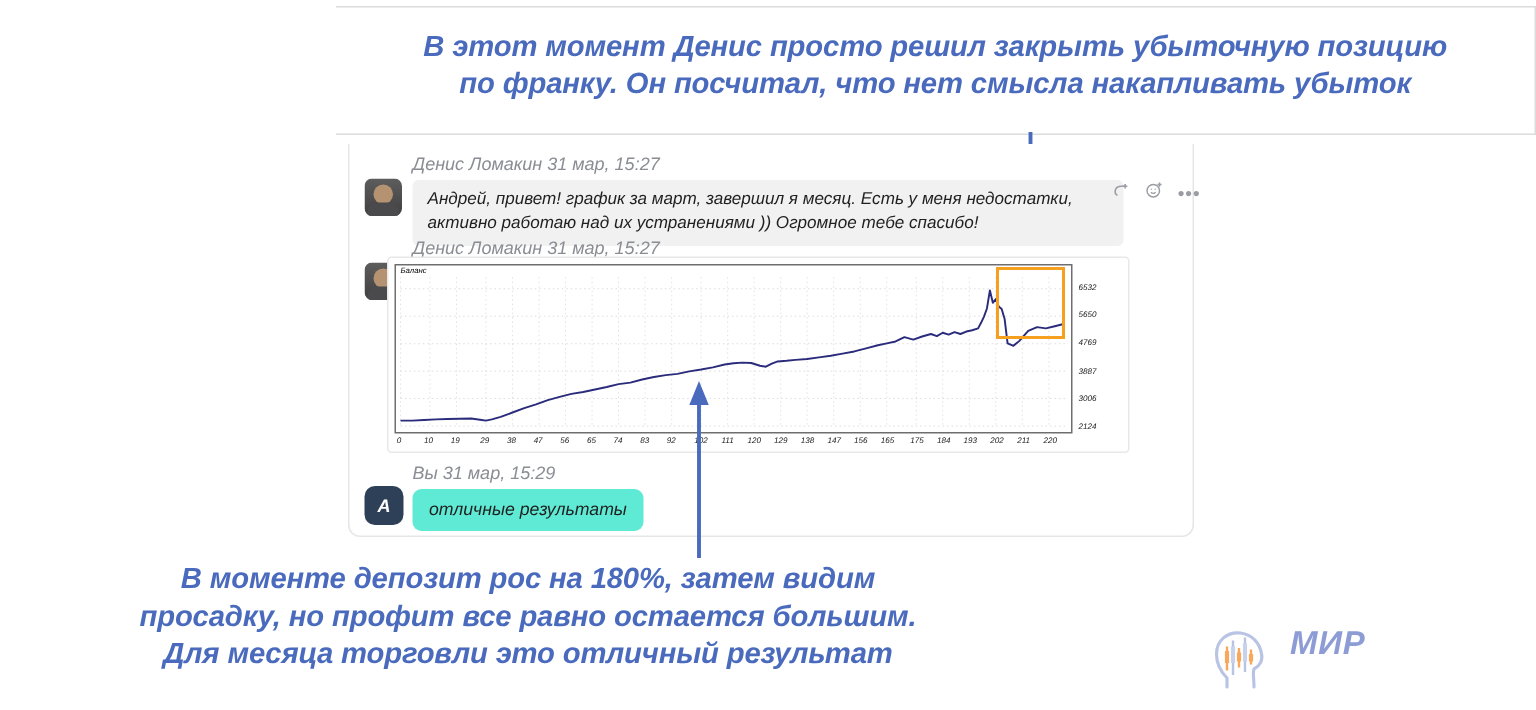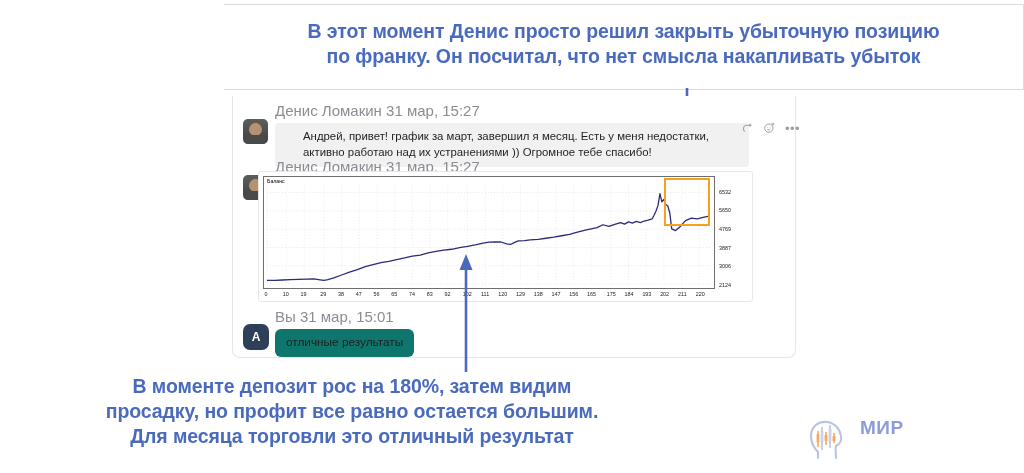--- a/index.html
+++ b/index.html
@@ -9,20 +9,21 @@
   }
   body {
     font-family: "Liberation Sans", sans-serif;
   }
   #screen {
     position: relative;
     width: 1024px;
     height: 473px;
     background: #ffffff;
     overflow: hidden;
+    font-style: italic;
   }
 
   
   .callout {
     position: absolute;
     box-sizing: border-box;
     background: #ffffff;
     color: #4a6bbd;
     font-weight: bold;
     text-align: center;
@@ -69,21 +70,21 @@
     border-top: none;
     border-radius: 0 0 8px 8px;
     box-sizing: border-box;
   }
 
   .msg-group {
     position: absolute;
   }
   .msg-author {
     color: #8a8d93;
-    font-size: 15px;
+    font-size: 12px;
     margin-bottom: 4px;
     white-space: nowrap;
   }
   .avatar-photo {
     position: absolute;
     width: 25px;
     height: 25px;
     border-radius: 5px;
     background:
       radial-gradient(circle at 50% 38%, #c9a88c 0%, #c9a88c 26%, rgba(201,168,140,0) 27%),
@@ -116,29 +117,29 @@
     font-size: 12px;
     font-weight: bold;
     display: flex;
     align-items: center;
     justify-content: center;
   }
 
   .bubble-gray {
     background: #f1f1f1;
     border-radius: 4px;
-    padding: 6px 10px 7px 28px;
+    padding: 6px 10px 7px 10px;
     color: #1f1f1f;
     font-size: 11.4px;
     line-height: 1.38;
     box-sizing: border-box;
   }
   .bubble-blue {
     display: inline-block;
-    background: #0f766e;
+    background: #5eead4;
     border-radius: 6px;
     padding: 6px 11px 7px 11px;
     color: #1f1f1f;
     font-size: 11.8px;
     line-height: 1.3;
   }
 
   .msg-actions {
     position: absolute;
     display: flex;
@@ -240,21 +241,21 @@
     top: 414px;
     width: 200px;
     height: 50px;
   }
   #logo-text {
     position: absolute;
     left: 54px;
     top: 4px;
     line-height: 1.02;
     font-weight: bold;
-    font-size: 19px;
+    font-size: 22px;
     letter-spacing: 0.5px;
   }
   #logo-mir { color: #8e9cd6; }
   #logo-trading { color: #f7a85c; }
 </style>
 </head>
 <body>
 
 <div id="screen">
 
@@ -296,21 +297,21 @@
       </span>
       <span class="act dots">•••</span>
     </div>
 
     <div class="msg-group" style="left:10px; top:62px; width:546px;">
       <div class="msg-author" style="margin-left:32px;">Денис Ломакин 31 мар, 15:27</div>
       <div class="avatar-photo" style="left:0px; top:17px;"></div>
     </div>
 
     <div class="msg-group" style="left:10px; top:212px; width:546px;">
-      <div class="msg-author" style="margin-left:32px;">Вы 31 мар, 15:01</div>
+      <div class="msg-author" style="margin-left:32px;">Вы 31 мар, 15:29</div>
       <div class="avatar-initial" style="left:0px; top:16px;">
         <span>A</span>
       </div>
       <div style="margin-left:32px;">
         <span class="bubble-blue">отличные результаты</span>
       </div>
     </div>
   </div>
 
   <div id="chart-outer-frame"></div>

